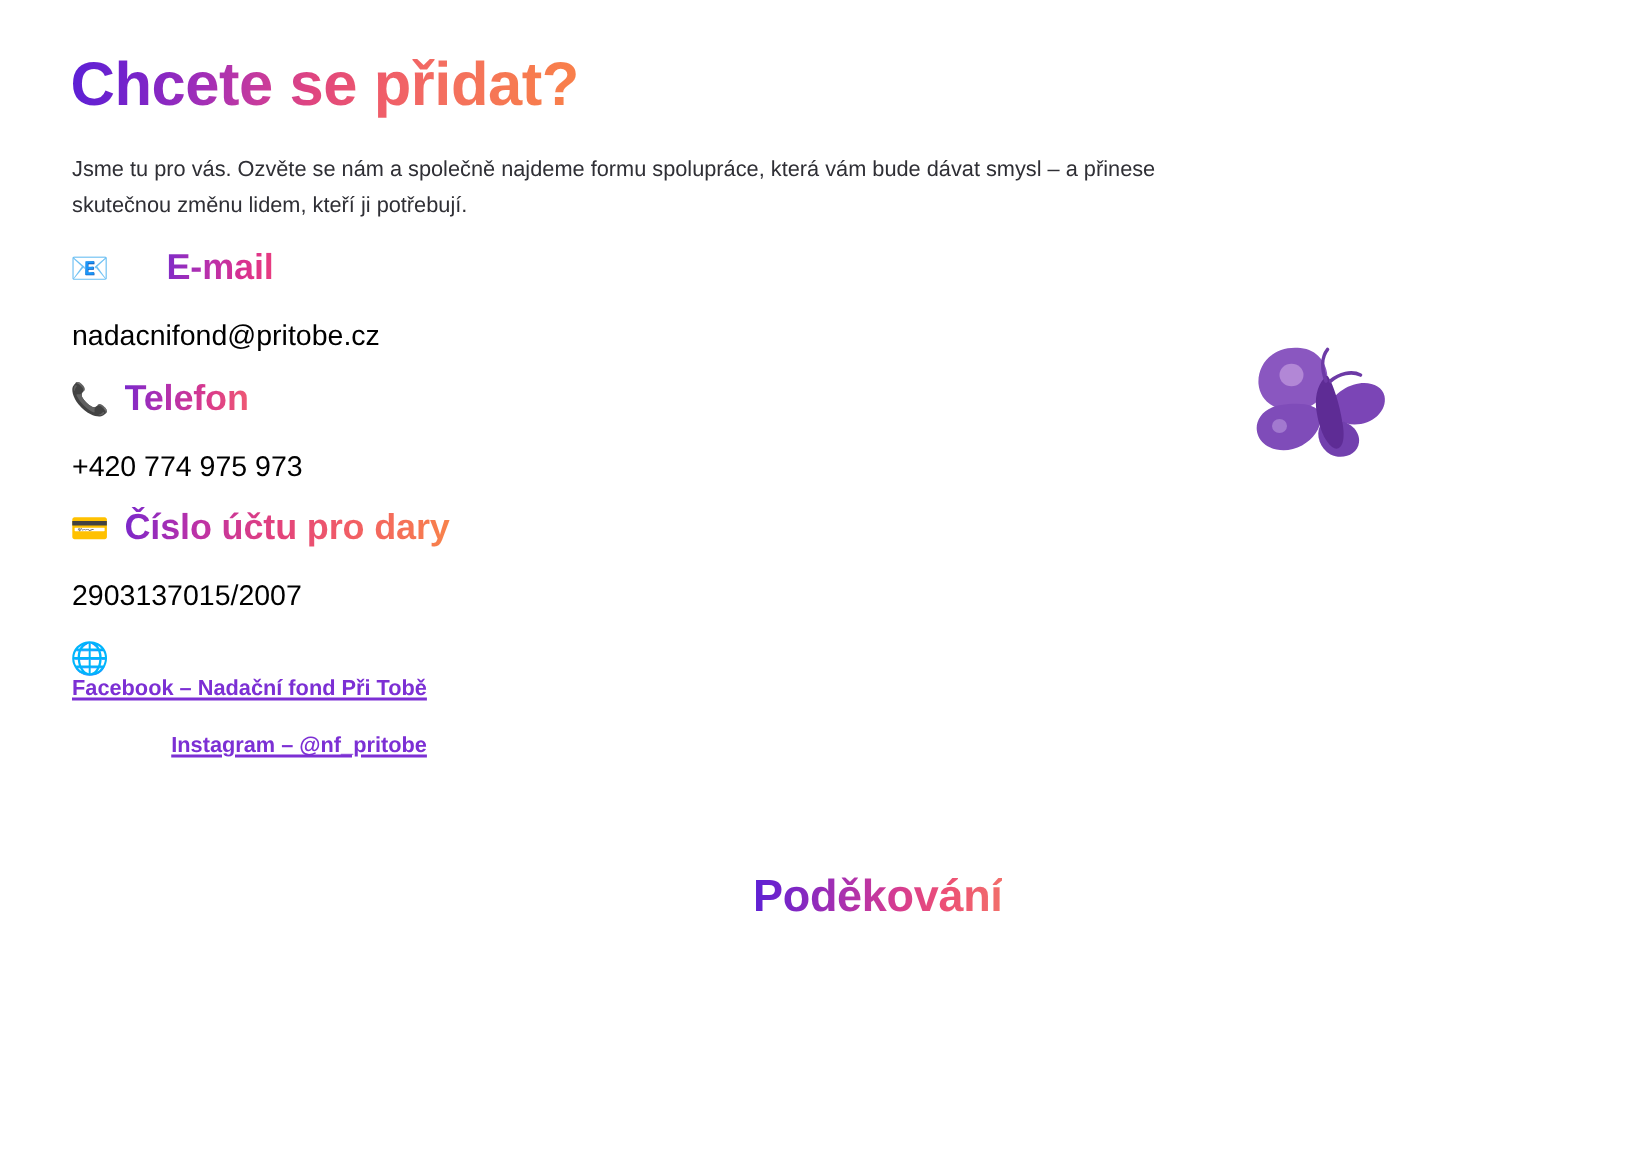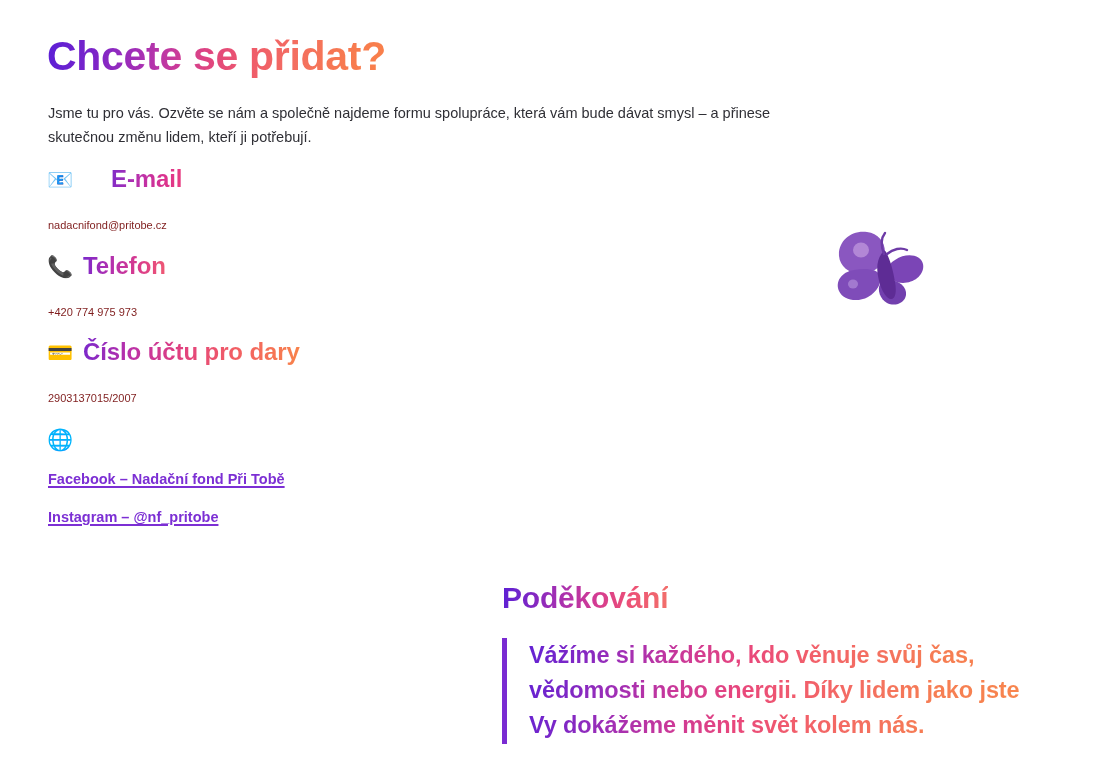--- a/index.html
+++ b/index.html
@@ -112,31 +112,32 @@
   }
   .block-title.g-social {
     background-image: linear-gradient(95deg, #7a28cb 0%, #b930ad 28%, #e2437c 60%, #f26a61 100%);
   }
 
   .block-value {
     margin: 0;
     position: absolute;
     left: 1px;
     top: 51px;
-    font-size: 11px;
+    font-size: 19px;
     line-height: 22px;
-    color: #7f1d1d;
+    color: #000000;
     white-space: nowrap;
   }
 
   
   .social-links {
     position: absolute;
     left: 1px;
-    top: 48px;
+    top: 28px;
+    text-align: right;
   }
   .social-link {
     display: block;
     font-size: 14.5px;
     font-weight: 700;
     color: #7c2fd4;
     text-decoration: underline;
     text-underline-offset: 2px;
     text-decoration-thickness: 1.5px;
     white-space: nowrap;
@@ -259,18 +260,15 @@
       <path d="M51 28 C48 20 48 12 52 7" stroke="#6d3aa6" stroke-width="2.4" fill="none" stroke-linecap="round"></path>
       <path d="M54 28 C60 23 68 21 74 24" stroke="#6d3aa6" stroke-width="2.4" fill="none" stroke-linecap="round"></path>
 
       <ellipse cx="28" cy="24" rx="8" ry="7.5" fill="#b287d6"></ellipse>
       <ellipse cx="20" cy="58" rx="5" ry="4.6" fill="#a279cf"></ellipse>
     </svg>
   </div>
 
   <div class="thanks">
     <h2 class="thanks-title grad">Poděkování</h2>
-    <blockquote class="thanks-quote">
-      <p class="thanks-quote-text grad">Vážíme si každého, kdo věnuje svůj čas, vědomosti nebo energii. Díky lidem jako jste Vy dokážeme měnit svět kolem nás.</p>
-    </blockquote>
   </div>
 
 </div>
 
 </body></html>

